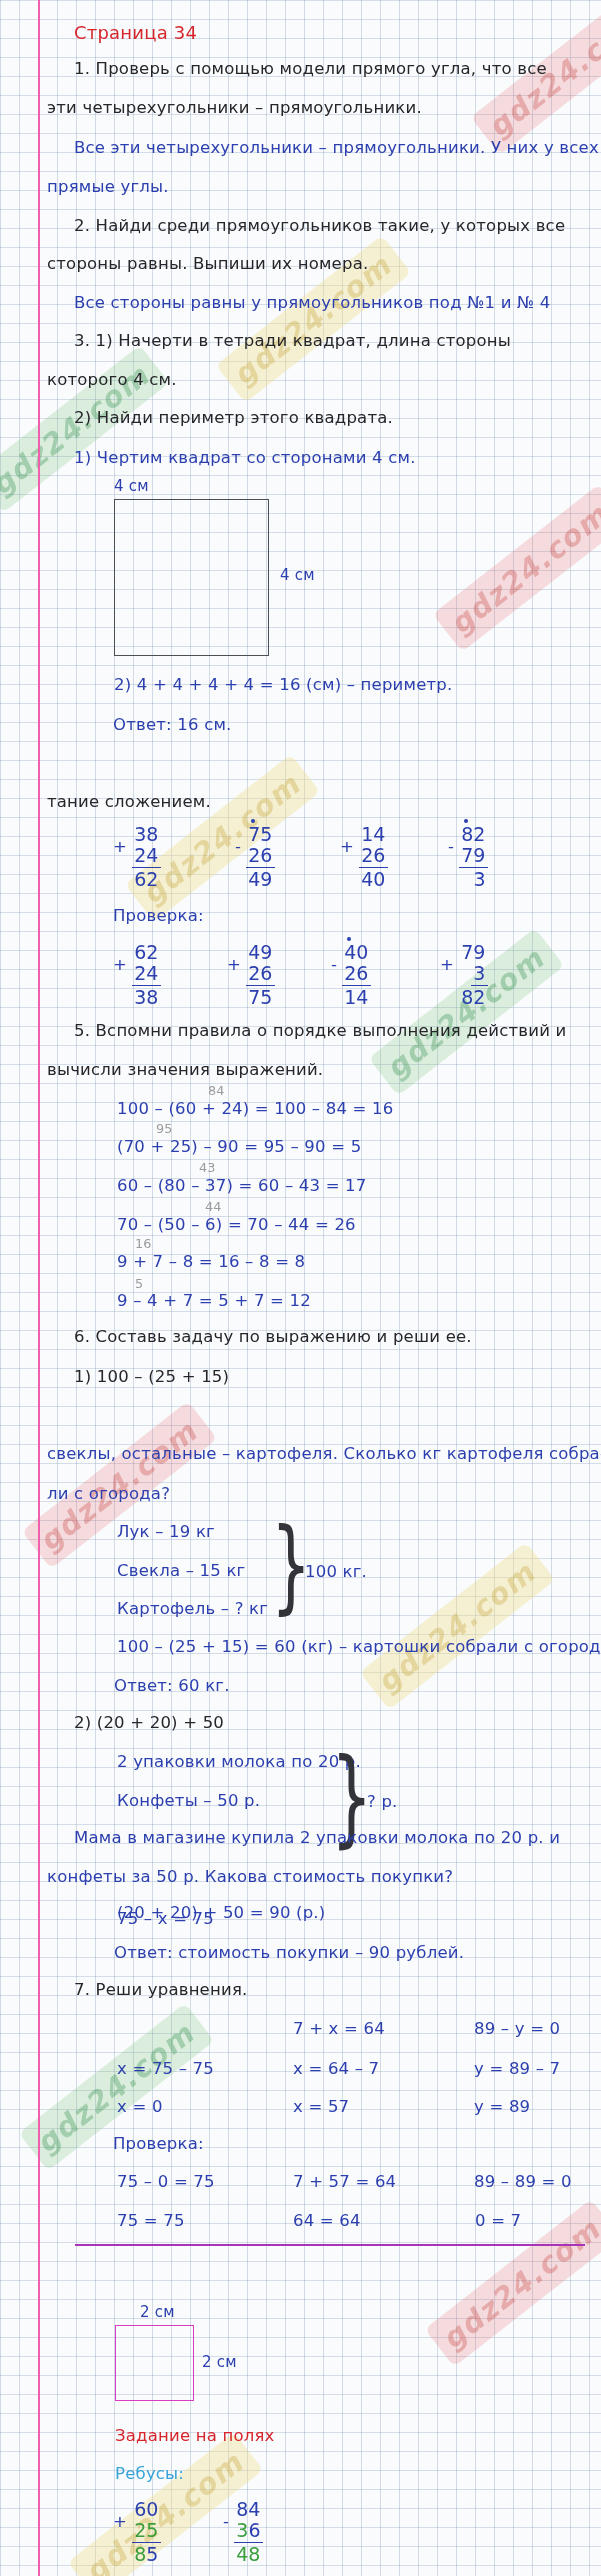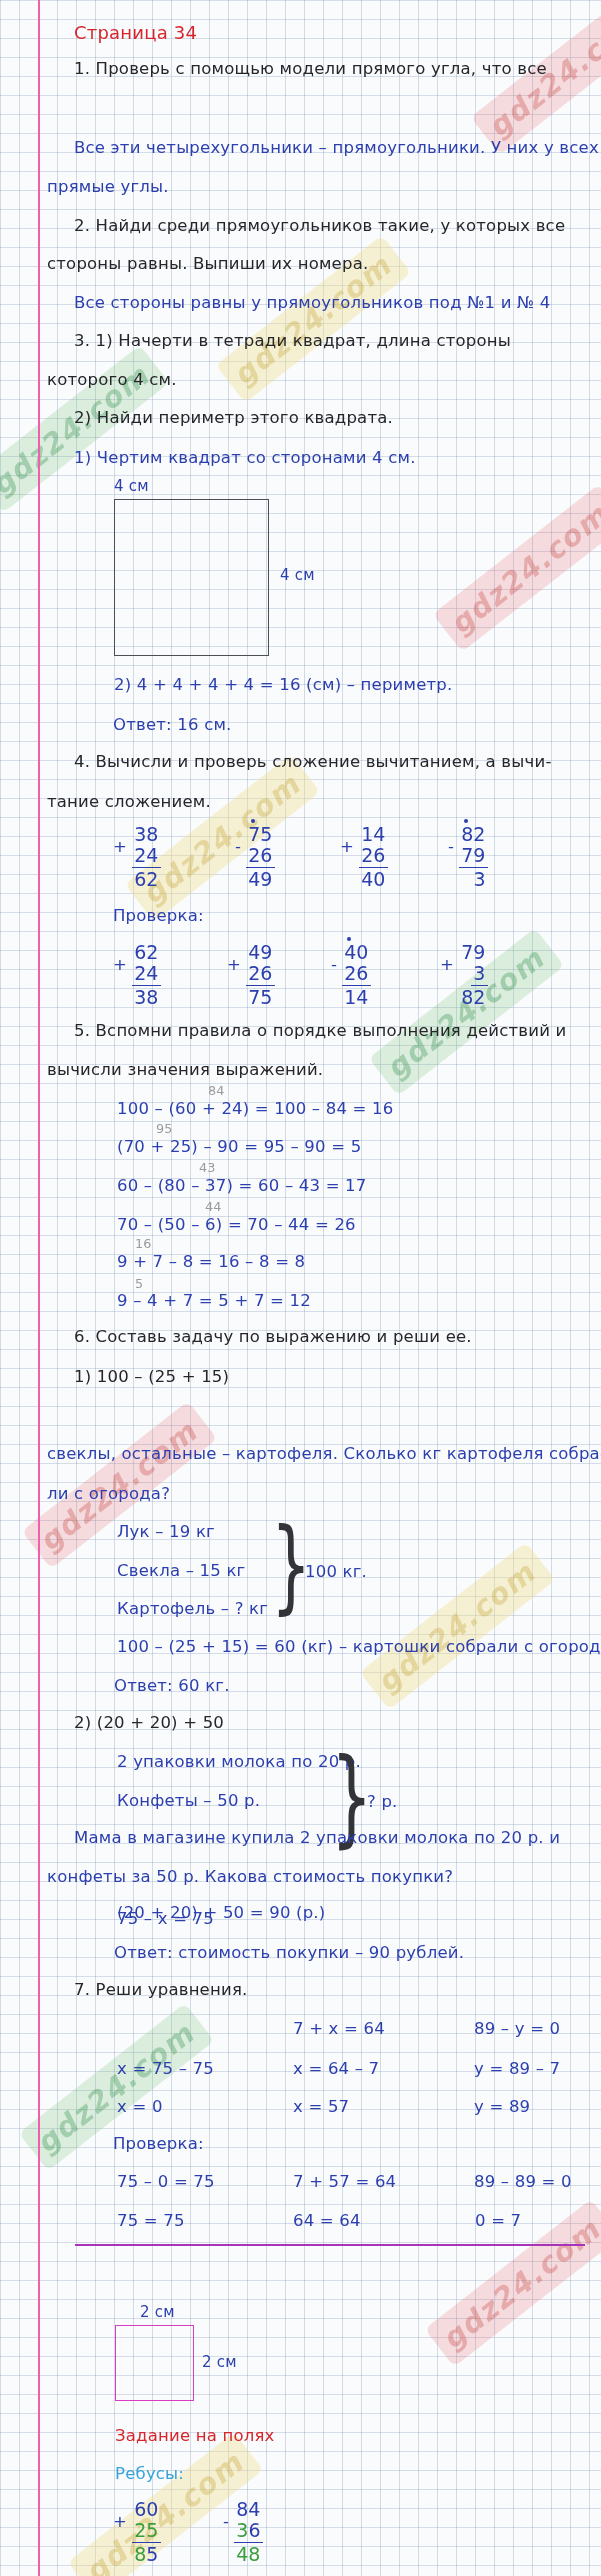--- a/index.html
+++ b/index.html
@@ -74,38 +74,38 @@
     </div>
   <div class="wm wm-yellow" style="left:60px;top:2492px">
       <span>gdz24.com</span>
     </div>
 
   <div class="margin-line"></div>
 
   <div class="ln r fs24" style="left:74px;top:22.6px">Страница 34</div>
 
   <div class="ln k" style="left:74px;top:59px">1. Проверь с помощью модели прямого угла, что все</div>
+  <div class="ln k" style="left:47px;top:98px">эти четырехугольники – прямоугольники.</div>
   <div class="ln b" style="left:74px;top:138px">Все эти четырехугольники – прямоугольники. У них у всех</div>
   <div class="ln b" style="left:47px;top:177px">прямые углы.</div>
 
   <div class="ln k" style="left:74px;top:216px">2. Найди среди прямоугольников такие, у которых все</div>
   <div class="ln k" style="left:47px;top:254px">стороны равны. Выпиши их номера.</div>
   <div class="ln b" style="left:74px;top:293px">Все стороны равны у прямоугольников под №1 и № 4</div>
 
   <div class="ln k" style="left:74px;top:331px">3. 1) Начерти в тетради квадрат, длина стороны</div>
   <div class="ln k" style="left:47px;top:370px">которого 4 см.</div>
   <div class="ln k" style="left:74px;top:408px">2) Найди периметр этого квадрата.</div>
   <div class="ln b" style="left:74px;top:448px">1) Чертим квадрат со сторонами 4 см.</div>
   <div class="ln b fs20" style="left:114px;top:477px">4 см</div>
   <div class="sq sq1" style="left:114px;top:499px;width:153px;height:155px"></div>
   <div class="ln b fs20" style="left:280px;top:566px">4 см</div>
   <div class="ln b" style="left:114px;top:675px">2) 4 + 4 + 4 + 4 = 16 (см) – периметр.</div>
   <div class="ln b" style="left:113px;top:715px">Ответ: 16 см.</div>
 
-  <div class="ln k" style="left:74px;top:752px">4. Вычисли и проверь сложение вычитанием, а вычи-</div>
   <div class="ln k" style="left:47px;top:792px">тание сложением.</div>
 
   <div class="colcalc" style="left:113px;top:824px">
     <span class="sign">+</span>
     <span class="nums">
         <span class="top">38</span>
         <span class="bot">24</span>
         <span class="res">62</span>
       </span>
   </div>

